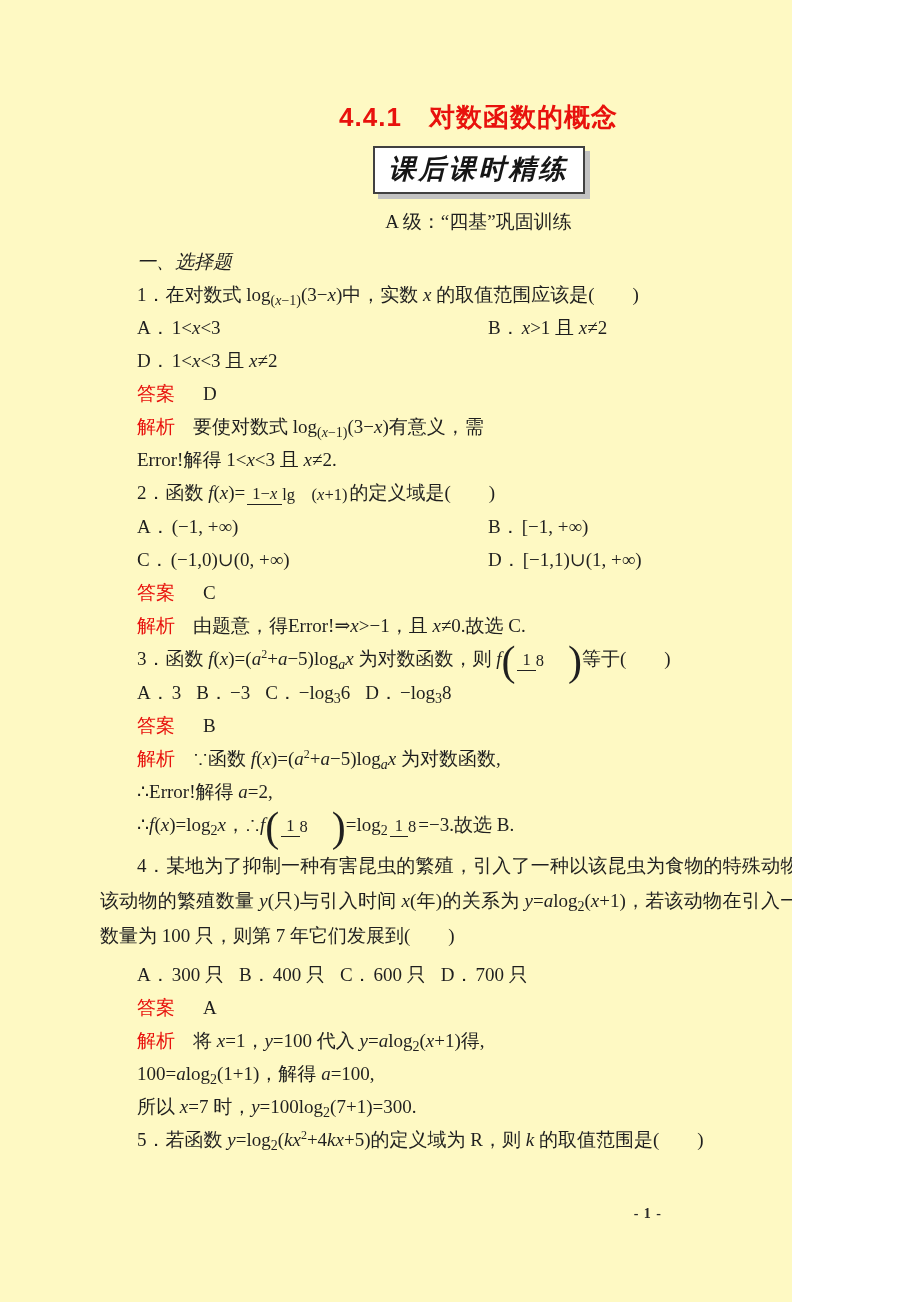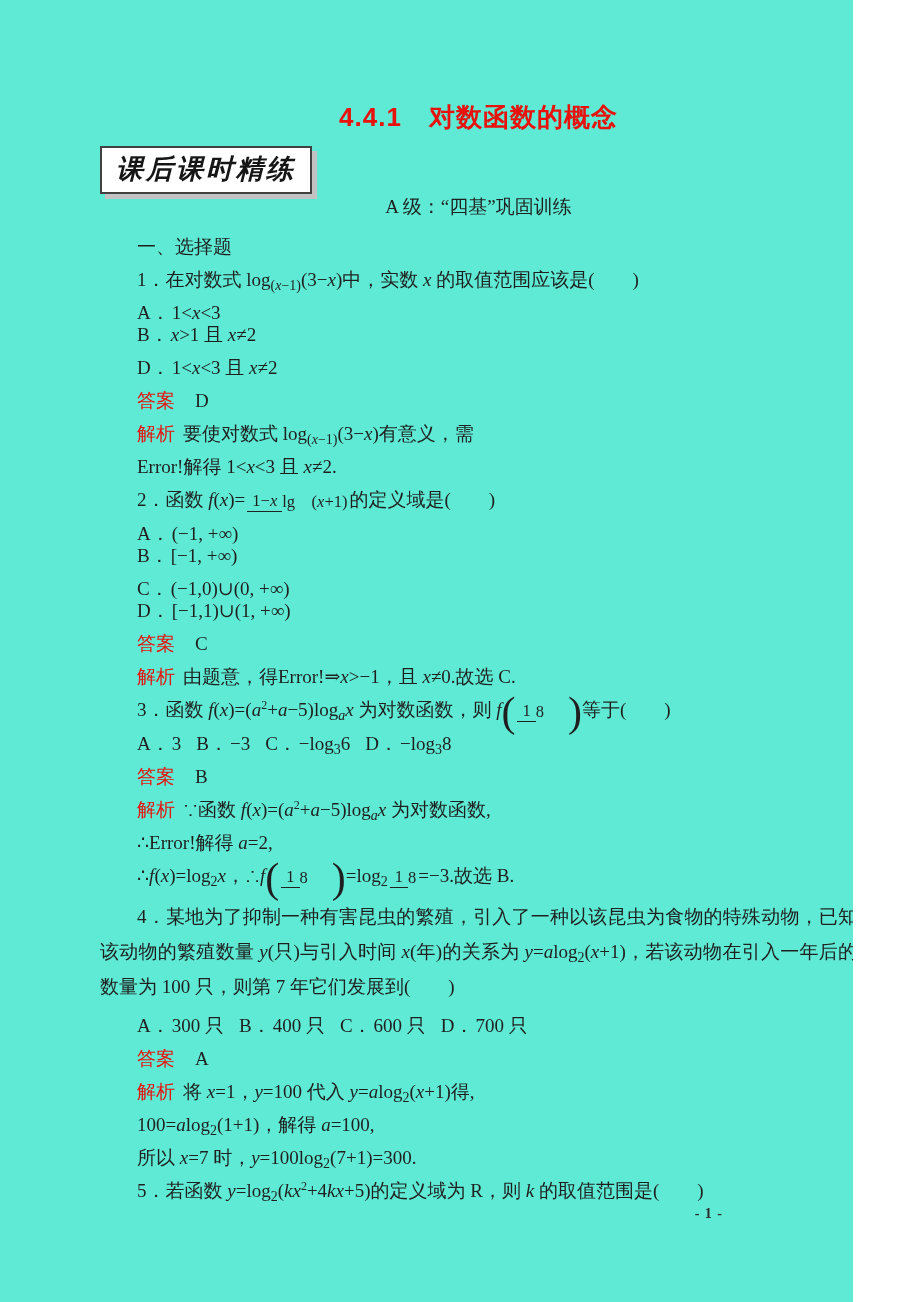--- a/index.html
+++ b/index.html
@@ -1,37 +1,37 @@
 <!DOCTYPE html>
 <html style="--red: #e8120d;"><head>
 <meta charset="utf-8">
 <style>
   :root { --red:#e8120d; --ink:#1f1f1f; }
   html,body{margin:0;padding:0;background:#fff;}
-  .page{position:relative;width:853px;height:1302px;background:#5eead4;overflow:hidden;
+  .page{position:relative;width:792px;height:1302px;background:#fef9c3;overflow:hidden;
         font-family:"Liberation Serif","DejaVu Serif",serif;font-size:19px;color:var(--ink);}
   .content{position:absolute;left:100px;top:0;width:757px;padding-top:100px;}
   .title{margin:0;text-align:center;font-family:"Liberation Sans","DejaVu Sans",sans-serif;
          font-weight:900;font-size:26px;letter-spacing:1px;color:var(--red);line-height:34px;}
-  .banner-wrap{margin-top:12px;}
+  .banner-wrap{text-align:center;margin-top:12px;}
   .banner{display:inline-block;border:2px solid #414141;background:#fff;
           padding:3px 14px 5px;box-shadow:5px 5px 0 #c2c2c2;}
   .banner-text{font-family:"Liberation Sans","DejaVu Sans",sans-serif;font-weight:bold;
                font-style:italic;font-size:27px;letter-spacing:3px;color:#161616;}
-  .subtitle{text-align:center;margin-top:0;margin-bottom:16px;font-size:19px;}
+  .subtitle{text-align:center;margin-top:15px;margin-bottom:16px;font-size:19px;}
   .line{padding-left:37px;margin-bottom:11px;line-height:22px;}
-  .heading{margin-bottom:11px;}
+  .heading{margin-bottom:11px;font-style:italic;}
   .para{padding-left:0;text-indent:37px;text-align:justify;line-height:35px;margin-bottom:11px;}
-  .opt-row{display:flex;padding-left:37px;margin-bottom:11px;line-height:22px;flex-direction:column;}
+  .opt-row{display:flex;padding-left:37px;margin-bottom:11px;line-height:22px;}
   .opt-cell{display:inline-block;}
   .opt-cell:first-child{width:351px;flex-shrink:0;}
   .opt-inline .opt-item{margin-right:15px;}
   .opt-label{margin-right:2px;}
-  .red-label{color:var(--red);margin-right:8px;}
-  .ans-line .red-label{margin-right:20px;}
+  .red-label{color:var(--red);margin-right:18px;}
+  .ans-line .red-label{margin-right:28px;}
   .it{font-style:italic;}
   .bd{font-weight:normal;}
   .sub{font-size:14px;vertical-align:-4px;line-height:0;}
   .sup{font-size:12px;vertical-align:7px;line-height:0;}
   .frac{display:inline-flex;flex-direction:row;text-align:center;vertical-align:middle;
         margin:0 2px;font-size:16.5px;line-height:19px;}
   .frac .n{border-bottom:1.5px solid #222;padding:0 5px 1px;}
   .frac .d{padding-top:1px;}
   .bigp{font-size:42px;line-height:0;vertical-align:middle;font-weight:400;}
   .gap{display:inline-block;}

